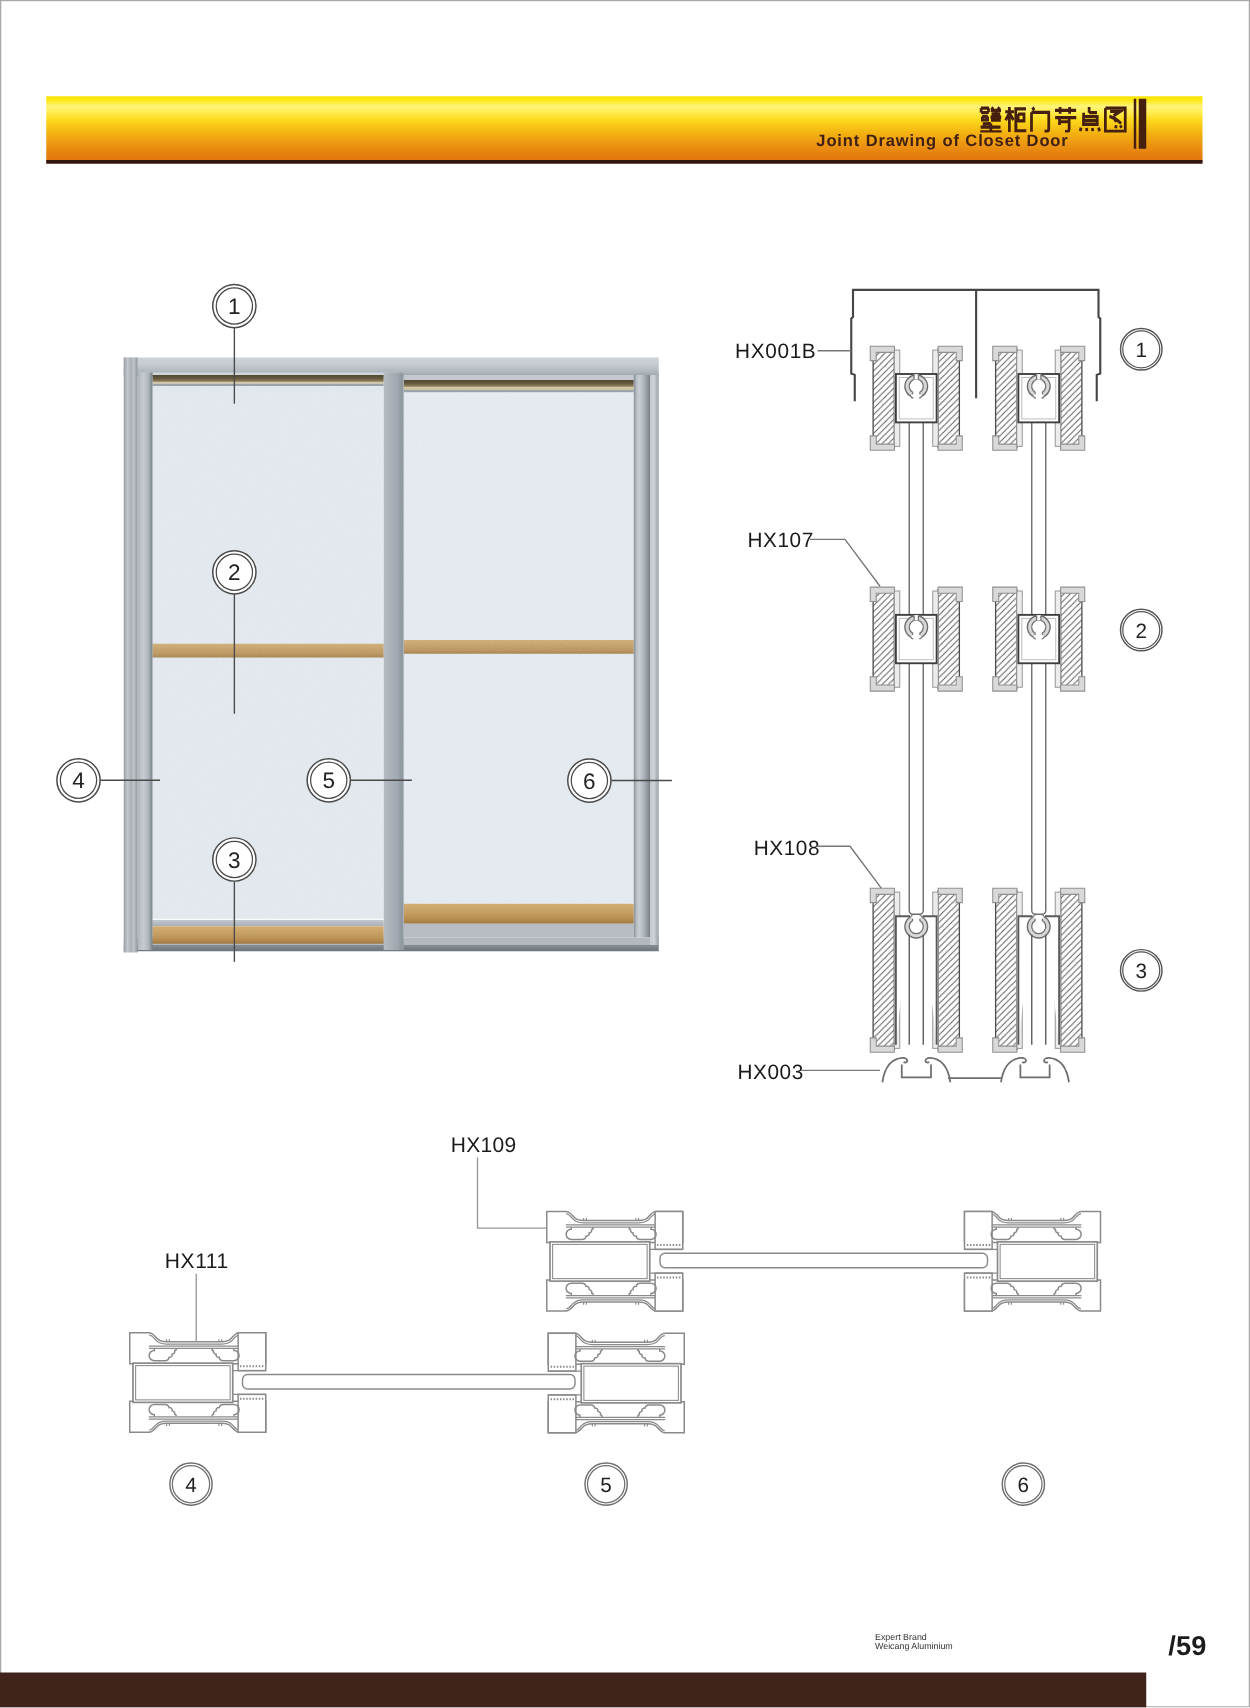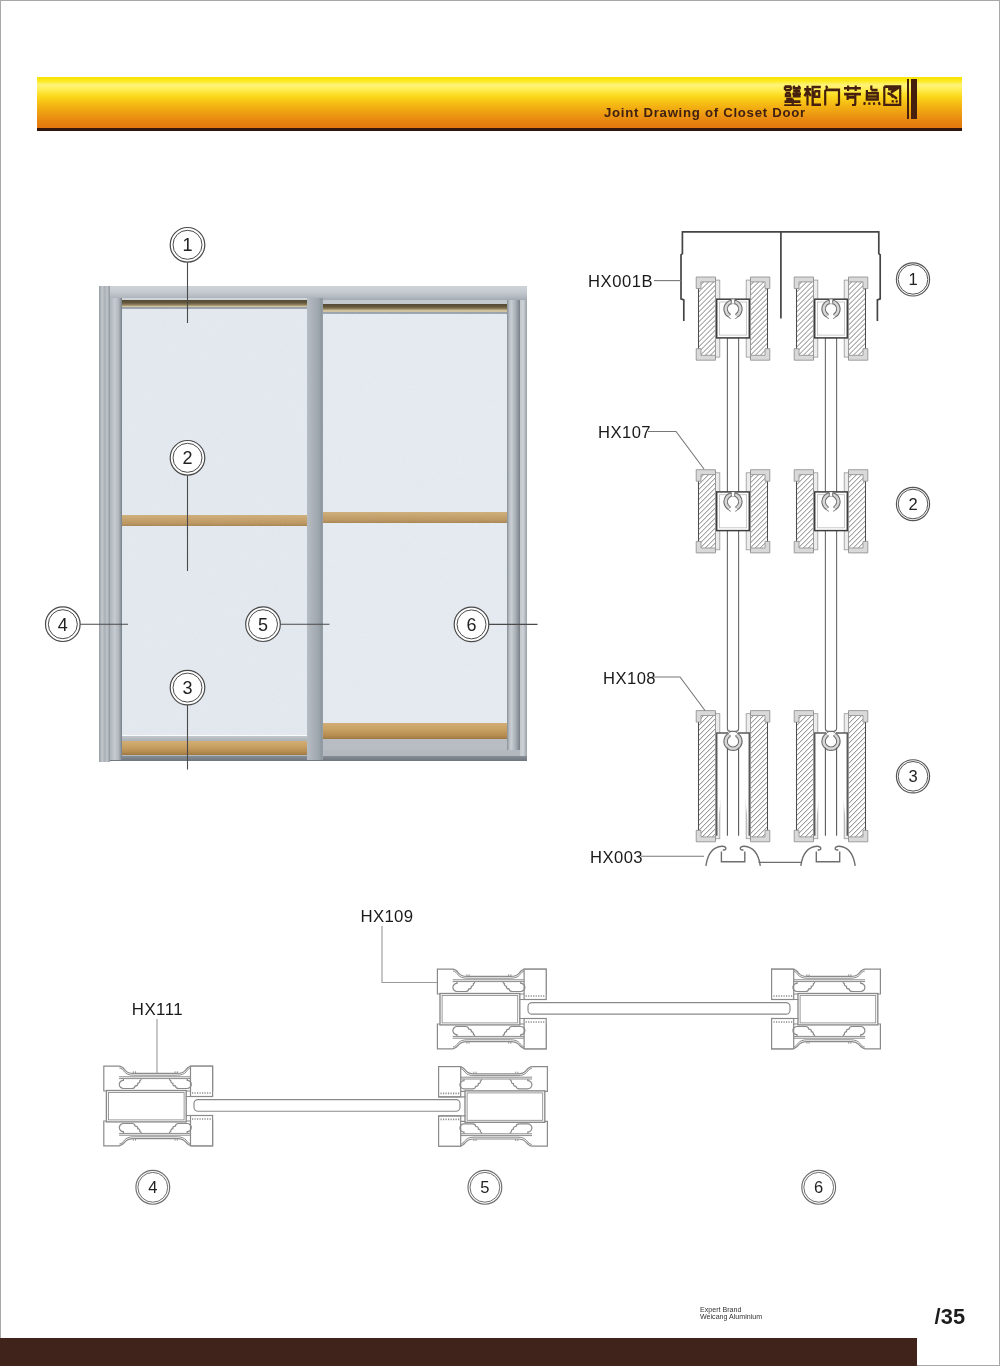--- a/index.html
+++ b/index.html
@@ -45,21 +45,21 @@
       <path d="M1.2,14.4 L0.6,16.8 M5.6,14.6 L5.9,16.8 M10.3,14.6 L10.6,16.8 M15.1,14.4 L16.2,16.8"></path>
     </g>
 
     <g transform="translate(100.5,1)">
       <path d="M0.8,1.2 H16.7 V16.9 H0.8 V1.2"></path>
       <path d="M4.6,3.4 H12.6 L7.4,6.3 M4,6.8 C7,7.4 10.6,9.4 13.4,11.6 M10.2,8.4 L8,10.3 M12.8,12.9 L13.6,14.6 M9.4,12.8 L9.1,14.8"></path>
     </g>
       </g>
   </svg>
 
-  <div class="abs" style="left:604px;top:105.2px;width:300px;text-align:left;
+  <div class="abs" style="left:604px;top:105.2px;width:300px;text-align:center;
        font-size:13.2px;font-weight:bold;letter-spacing:0.72px;color:#402012;">Joint Drawing of Closet Door</div>
 
   <div class="abs" style="left:906.8px;top:78.5px;width:2.7px;height:40.5px;background:#45200f;"></div>
 
   <div class="abs" style="left:911px;top:78.5px;width:6.1px;height:40.5px;background:#45200f;"></div>
 
   <div class="abs" style="left:99px;top:286px;width:427.5px;height:13.5px;
        background:linear-gradient(180deg,#ced3d8 0%,#c5cbd0 40%,#b3b9c0 78%,#a2a9b0 100%);
        border-bottom:1.4px solid #818990;"></div>
 
@@ -321,16 +321,16 @@
       <circle cx="471.5" cy="624.4" r="17.3" fill="#fff" stroke="#4a4a4a" stroke-width="1.2"></circle>
       <circle cx="471.5" cy="624.4" r="14.5" fill="none" stroke="#4a4a4a" stroke-width="1"></circle>
       <text x="471.5" y="630.9" font-size="18" fill="#222" text-anchor="middle">6</text>
       <path d="M488.9,624.4 H537.5" stroke="#4a4a4a" stroke-width="1.1" fill="none"></path>
     </g>
   </svg>
 
   <div class="abs" style="left:700px;top:1306.5px;width:234px;text-align:left;font-size:7.1px;
        line-height:7.5px;color:#333;">Expert Brand<br>Weicang Aluminium</div>
 
-  <div class="abs" style="left:934.5px;top:1303.5px;font-size:21.8px;font-weight:bold;color:#1c1c1c;letter-spacing:0.2px;">/35</div>
+  <div class="abs" style="left:934.5px;top:1303.5px;font-size:21.8px;font-weight:bold;color:#1c1c1c;letter-spacing:0.2px;">/59</div>
 
   <div class="abs" style="left:0;top:1337.5px;width:916.5px;height:28.5px;background:#40241c;"></div>
 </div>
 
 </body></html>

